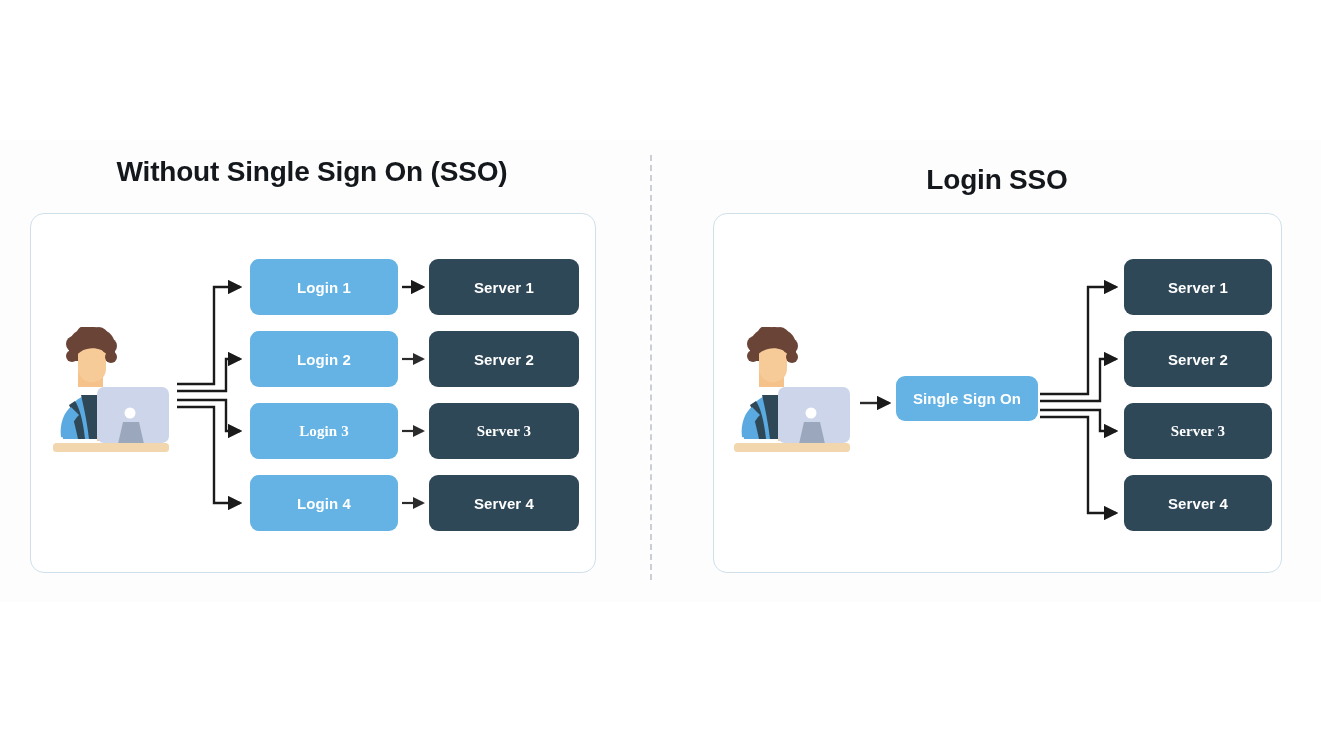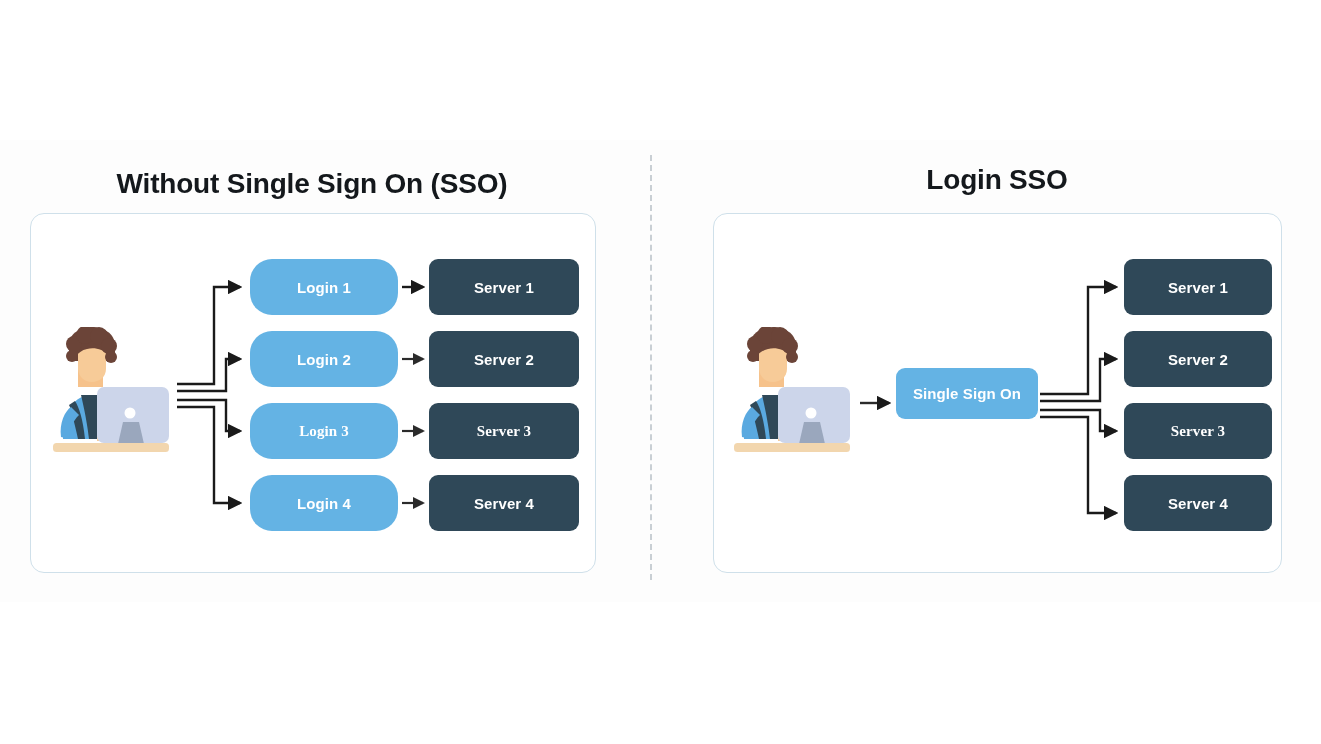--- a/index.html
+++ b/index.html
@@ -42,21 +42,21 @@
   
   .section-title {
     position: absolute;
     text-align: center;
     font-size: 28px;
     font-weight: 700;
     color: #14181c;
     letter-spacing: -0.2px;
     white-space: nowrap;
   }
-  #title-left  { left: 28px;  top: 168px; width: 568px; }
+  #title-left  { left: 28px;  top: 156px; width: 568px; }
   #title-right { left: 712px; top: 164px; width: 570px; }
 
   
   .panel {
     position: absolute;
     background: #ffffff;
     border: 1.5px solid #cfe0ea;
     border-radius: 14px;
   }
   #panel-left  { left: 30px;  top: 213px; width: 566px; height: 360px; }
@@ -78,31 +78,31 @@
     font-weight: 700;
     color: #ffffff;
     letter-spacing: 0.1px;
     white-space: nowrap;
   }
   .node.login  { background: #64b3e4; }
   .node.server { background: #2f4858; }
   .node.sso    { background: #64b3e4; }
 
   
-  .col-login  { left: 250px; width: 148px; height: 56px; border-radius: 22px; }
+  .col-login  { left: 250px; width: 148px; height: 56px; }
   .col-server { left: 429px; width: 150px; height: 56px; }
   
   .col-server-r { left: 1124px; width: 148px; height: 56px; }
 
   .row1 { top: 259px; }
   .row2 { top: 331px; }
   .row3 { top: 403px; font-family: Liberation Serif, serif; }
   .row4 { top: 475px; text-align: right; }
 
-  #sso-box { left: 896px; top: 368px; width: 142px; height: 51px; }
+  #sso-box { left: 896px; top: 376px; width: 142px; height: 45px; }
 
   
   .wires {
     position: absolute;
     left: 0; top: 0;
     width: 1321px; height: 744px;
     pointer-events: none;
   }
 </style>
 </head>

